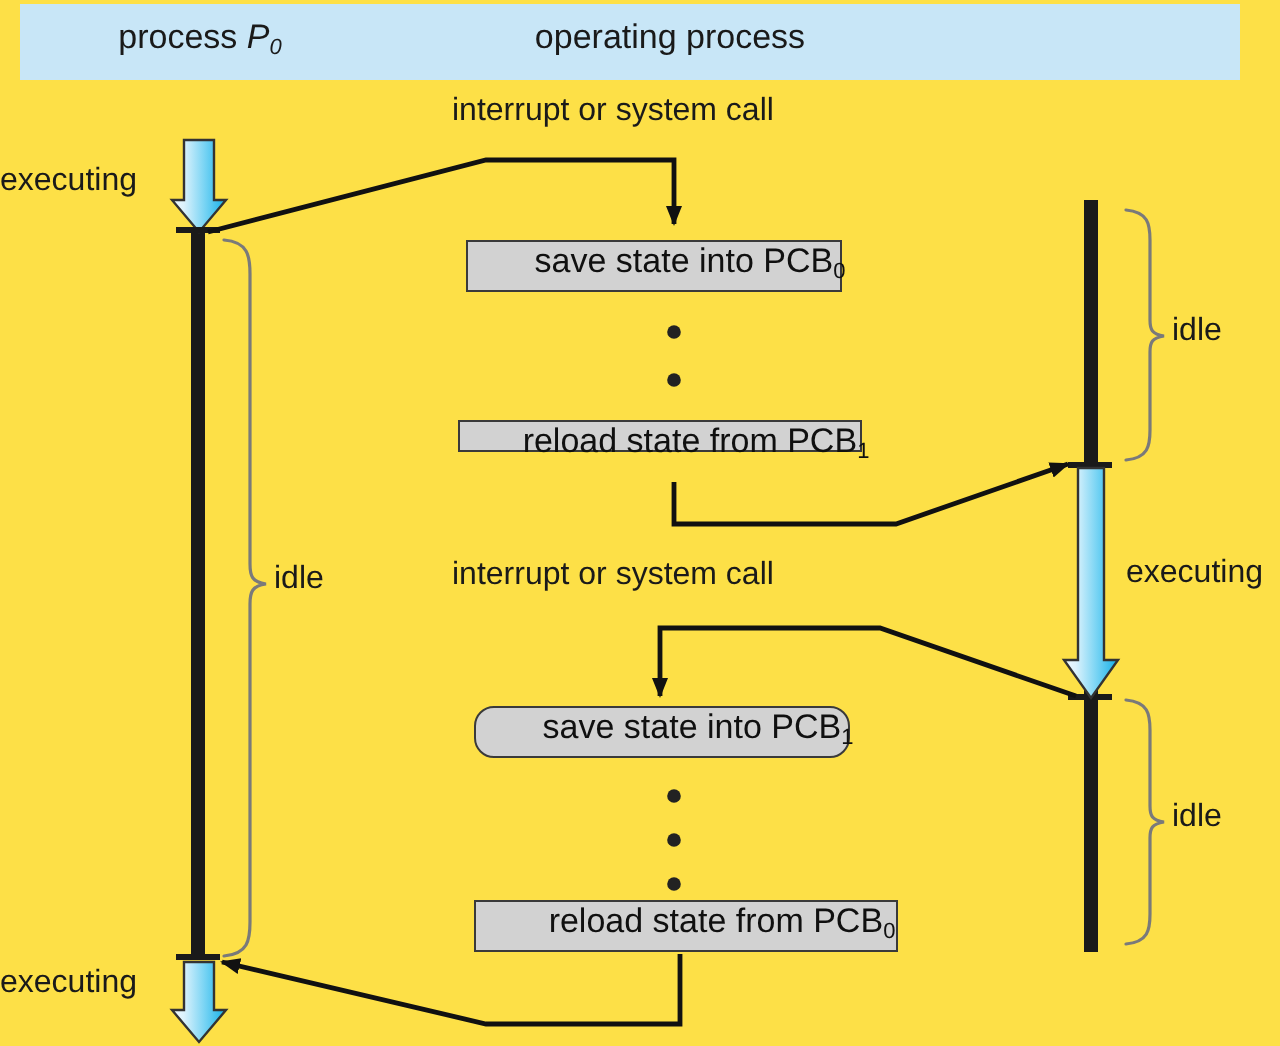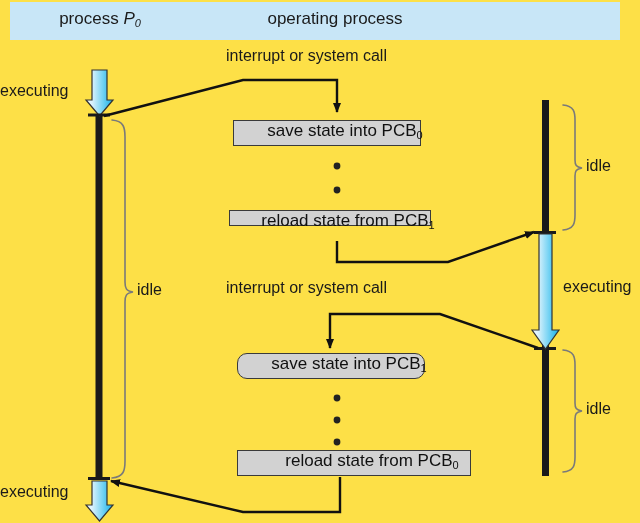--- a/index.html
+++ b/index.html
@@ -173,21 +173,21 @@
   </div>
 
   <div class="box" style="left:229px; top:210px; width:202px; height:16px;">
     <span class="box-inner"><span>reload state from PCB</span><span class="sub">1</span></span>
   </div>
 
   <div class="box" style="left:237px; top:353px; width:188px; height:26px;border-radius:10px;">
     <span class="box-inner"><span>save state into PCB</span><span class="sub">1</span></span>
   </div>
 
-  <div class="box" style="left:237px; top:450px; width:234px; height:26px;">
+  <div class="box" style="left:237px; top:450px; width:212px; height:26px;">
     <span class="box-inner"><span>reload state from PCB</span><span class="sub">0</span></span>
   </div>
 
   <div class="txt" style="left:0px; top:82px;">executing</div>
 
   <div class="txt" style="left:0px; top:483px;">executing</div>
 
   <div class="txt" style="left:137px; top:281px;">idle</div>
 
   <div class="txt" style="left:586px; top:157px;">idle</div>

